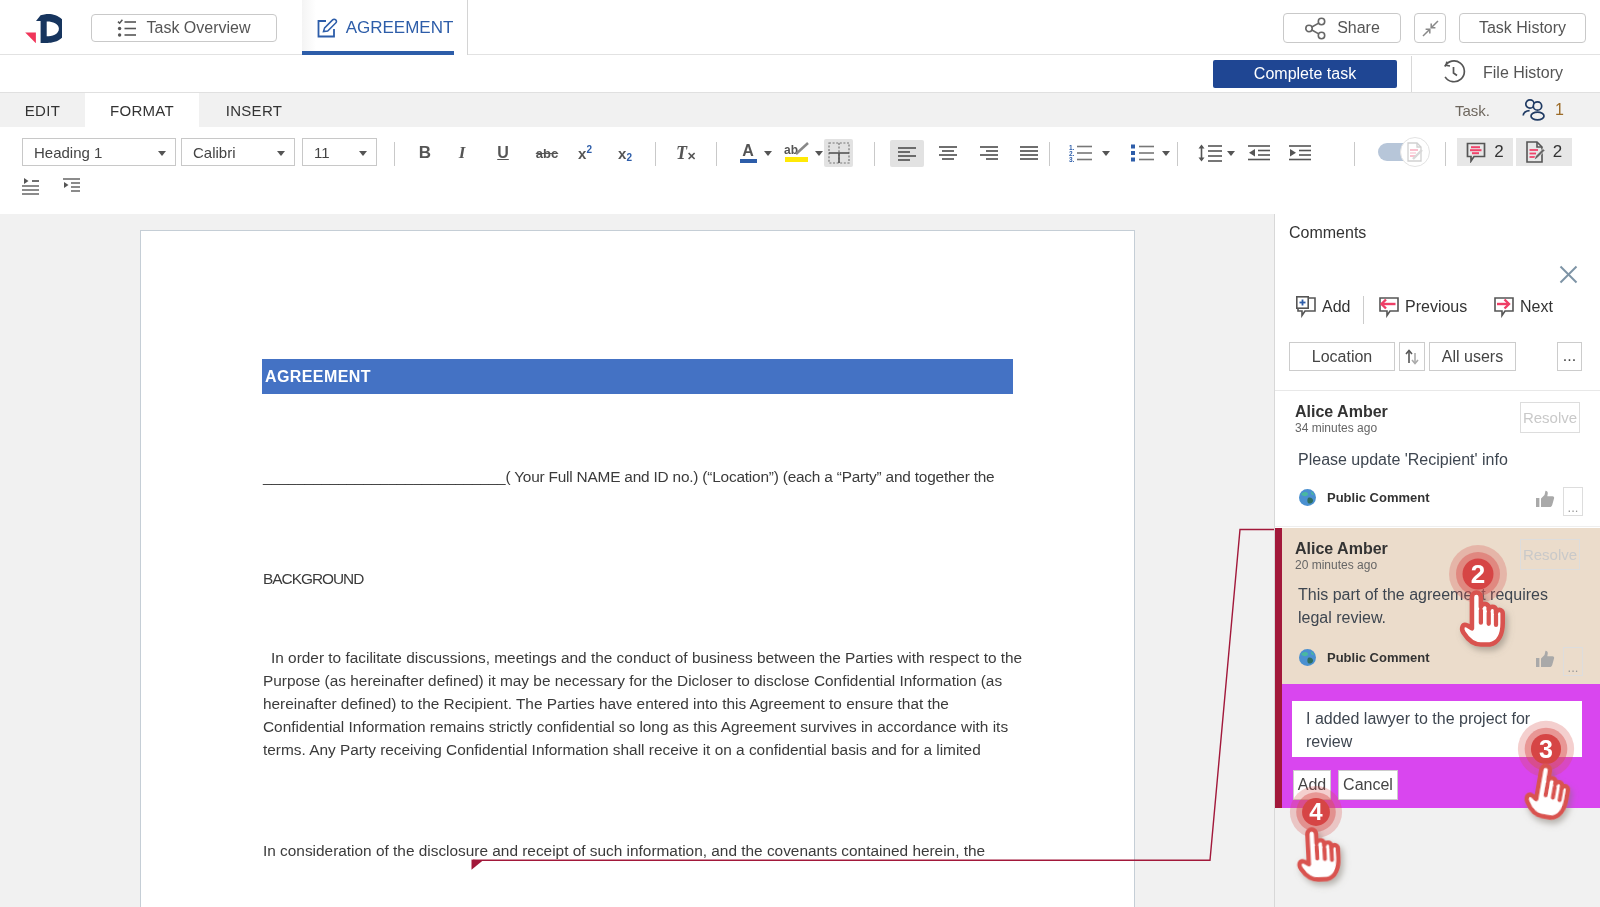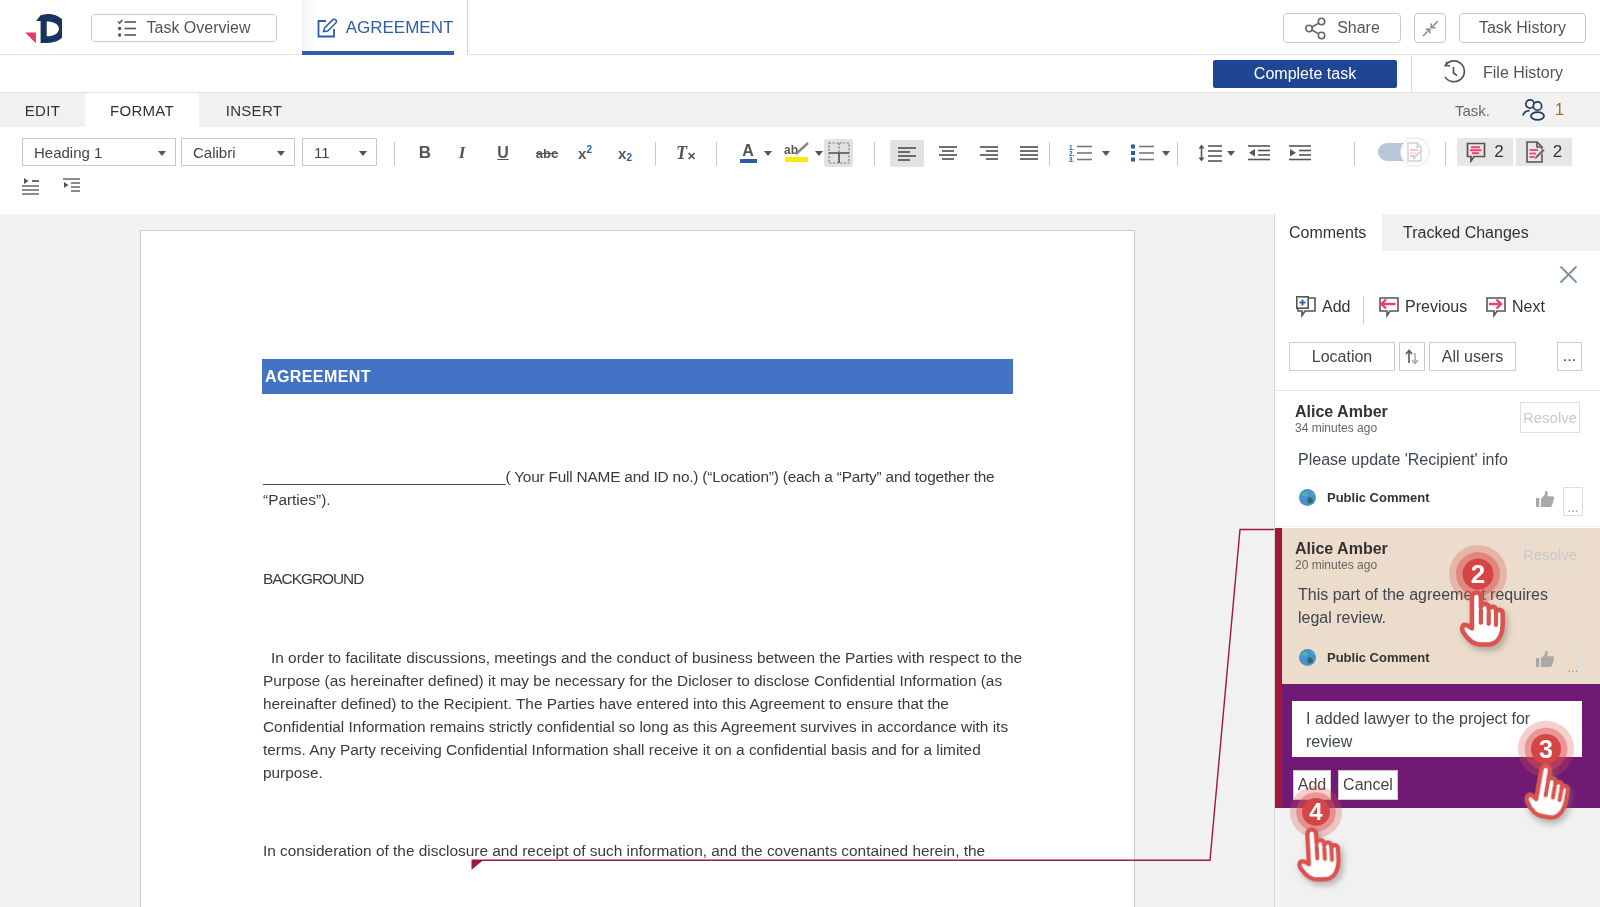--- a/index.html
+++ b/index.html
@@ -73,21 +73,21 @@
 .cfoot .pc { font-size:13px; font-weight:bold; color:#333; }
 .cmore { position:absolute; left:288px; width:20px; height:29px; border:1px solid #ddd; color:#999; font-size:13px; display:flex; align-items:flex-end; justify-content:center; background:#fff; }
 
 #card1 { top:177px; height:136px; background:#fff; border-bottom:1px solid #eee; }
 #card2 { top:314px; height:156px; background:#ebdccb; border-left:7px solid #a2183a; }
 #card2 .cname,#card2 .ctime { left:13px; }
 #card2 .cbody { left:16px; }
 #card2 .cfoot { left:17px; }
 #card2 .cresolve { left:238px; }
 #card2 .cmore { left:281px; background:transparent; }
-#reply { position:absolute; left:0; top:470px; width:326px; height:124px; background:#701a75; border-left:7px solid #a2183a; }
+#reply { position:absolute; left:0; top:470px; width:326px; height:124px; background:#d946ef; border-left:7px solid #a2183a; }
 #rinput { position:absolute; left:10px; top:17px; width:290px; height:56px; background:#fff; font-size:16px; color:#3e4650; line-height:23px; padding:6px 0 0 14px; }
 #btn-add { position:absolute; left:11px; top:86px; width:38px; height:30px; background:#fff; border:1px solid #ccc; color:#444; font-size:16px; display:flex; align-items:center; justify-content:center; }
 #btn-cancel { position:absolute; left:56px; top:86px; width:60px; height:30px; background:#fff; border:1px solid #ccc; color:#444; font-size:16px; display:flex; align-items:center; justify-content:center; }
 #panelbottom { position:absolute; left:0; top:594px; width:326px; height:99px; background:#f1f1f1; }
 
 #overlay { position:absolute; left:0; top:0; width:1600px; height:907px; pointer-events:none; }
 </style>
 </head>
 <body>
 <div id="stage">
@@ -389,35 +389,32 @@
           <line x1="8" y1="9" x2="17" y2="9"></line>
           <line x1="8" y1="13" x2="17" y2="13"></line>
         </g>
     </svg>
   </div>
 
   <div id="content">
     <div id="page">
       <div id="hbar">AGREEMENT</div>
       <div class="docline" style="top:237px; letter-spacing:-0.2px;">_____________________________( Your Full NAME and ID no.) (“Location”) (each a “Party” and together the</div>
-      <div class="docline" style="top:260px;">“Parties”).</div>
       <div class="docline" style="top:339px; letter-spacing:-1.0px;">BACKGROUND</div>
       <div class="docline" style="top:418px;margin-left:8px;">In order to facilitate discussions, meetings and the conduct of business between the Parties with respect to the</div>
       <div class="docline" style="top:441px;">Purpose (as hereinafter defined) it may be necessary for the Dicloser to disclose Confidential Information (as</div>
       <div class="docline" style="top:464px;">hereinafter defined) to the Recipient. The Parties have entered into this Agreement to ensure that the</div>
       <div class="docline" style="top:487px;">Confidential Information remains strictly confidential so long as this Agreement survives in accordance with its</div>
       <div class="docline" style="top:510px;">terms. Any Party receiving Confidential Information shall receive it on a confidential basis and for a limited</div>
-      <div class="docline" style="top:533px;">purpose.</div>
       <div class="docline" style="top:611px;">In consideration of the disclosure and receipt of such information, and the covenants contained herein, the</div>
     </div>
   </div>
 
   <div id="panel">
     <div id="ptabs">
-      <div id="ptab-tracked">Tracked Changes</div>
       <div id="ptab-comments">Comments</div>
     </div>
     <svg style="position:absolute; left:284px; top:51px;" width="19" height="19" viewBox="0 0 19 19">
       <g stroke="#7d93a5" stroke-width="2" fill="none">
           <line x1="1.5" y1="1.5" x2="17.5" y2="17.5"></line>
           <line x1="17.5" y1="1.5" x2="1.5" y2="17.5"></line>
         </g>
     </svg>
     <div class="prow1" style="left:21px;">
       <svg width="21" height="22" viewBox="0 0 21 22">
@@ -430,21 +427,21 @@
     </div>
     <div style="position:absolute; left:88px; top:82px; width:1px; height:28px; background:#ccc;"></div>
     <div class="prow1" style="left:103px;text-align:center;">
       <svg width="22" height="22" viewBox="0 0 22 22">
         <path d="M2,2 L20,2 L20,15 L12,15 L9,19.5 L9,15 L2,15 Z" stroke="#555" stroke-width="1.6" fill="none"></path>
         <line x1="17.5" y1="8" x2="3.5" y2="8" stroke="#ef3e66" stroke-width="2.4"></line>
         <path d="M8,3.5 L3.5,8 L8,12.5" stroke="#ef3e66" stroke-width="2.4" fill="none"></path>
       </svg>
       <span>Previous</span>
     </div>
-    <div class="prow1" style="left:210px;">
+    <div class="prow1" style="left:218px;">
       <svg width="22" height="22" viewBox="0 0 22 22">
         <path d="M2,2 L20,2 L20,15 L12,15 L9,19.5 L9,15 L2,15 Z" stroke="#555" stroke-width="1.6" fill="none"></path>
         <line x1="4" y1="8" x2="16" y2="8" stroke="#ef3e66" stroke-width="2.4"></line>
         <path d="M11.5,3.5 L16,8 L11.5,12.5" stroke="#ef3e66" stroke-width="2.4" fill="none"></path>
       </svg>
       <span>Next</span>
     </div>
     <div class="fbox" style="left:14px; width:106px;">Location</div>
     <div class="fbox" style="left:124px; width:26px;">
       <svg width="14" height="16" viewBox="0 0 14 16">

